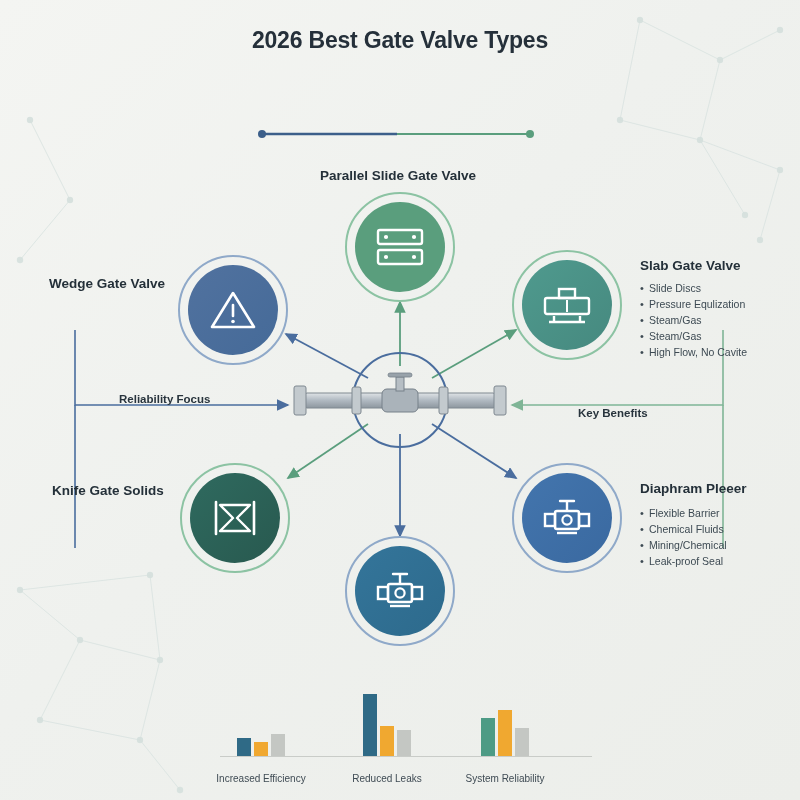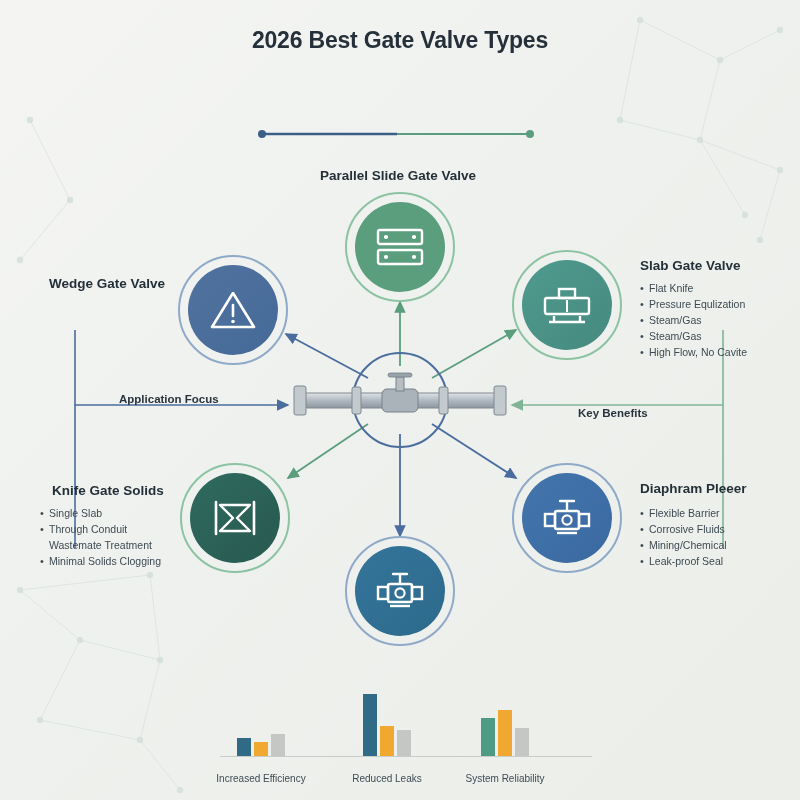--- a/index.html
+++ b/index.html
@@ -207,21 +207,21 @@
 
     <line x1="432" y1="424" x2="516" y2="478" stroke="#4a6d9e" stroke-width="1.8" marker-end="url(#ah-blue)"></line>
 
     <path d="M75 330 L75 405 L288 405" stroke="#4a6d9e" stroke-width="1.6" fill="none" marker-end="url(#ah-blueL)"></path>
     <path d="M75 405 L75 548" stroke="#4a6d9e" stroke-width="1.6" fill="none"></path>
 
     <path d="M723 330 L723 405 L512 405" stroke="#7fb596" stroke-width="1.6" fill="none" marker-end="url(#ah-greenL)"></path>
     <path d="M723 405 L723 548" stroke="#7fb596" stroke-width="1.6" fill="none"></path>
   </svg>
 
-  <div class="flow-label" style="left:119px; top:393px;">Application Focus</div>
+  <div class="flow-label" style="left:119px; top:393px;">Reliability Focus</div>
   <div class="flow-label" style="left:578px; top:407px;">Key Benefits</div>
 
   <div class="ring" style="left:352px; top:352px; width:96px; height:96px; border:2px solid #4a6d9e;"></div>
   <div class="circ" style="left:290px; top:372px; width:220px; height:56px;">
     <svg width="220" height="58" viewBox="0 0 220 58">
       <defs>
         <linearGradient id="pipeG" x1="0" y1="0" x2="0" y2="1">
           <stop offset="0%" stop-color="#dfe3e6"></stop>
           <stop offset="45%" stop-color="#b3bcc4"></stop>
           <stop offset="100%" stop-color="#8d979f"></stop>
@@ -246,21 +246,21 @@
       <rect x="3" y="26" width="44" height="14" rx="2" fill="none" stroke="#ffffff" stroke-width="2.4"></rect>
       <circle cx="11" cy="13" r="2.1" fill="#ffffff"></circle>
       <circle cx="39" cy="13" r="2.1" fill="#ffffff"></circle>
       <circle cx="11" cy="33" r="2.1" fill="#ffffff"></circle>
       <circle cx="39" cy="33" r="2.1" fill="#ffffff"></circle>
     </svg>
   </div>
 
   <div class="node-title" style="left:640px; top:258px;">Slab Gate Valve</div>
   <div class="bullets" style="left:640px; top:281px;">
-    <div class="b">Flat Knife</div>
+    <div class="b">Slide Discs</div>
     <div class="b">Pressure Equlization</div>
     <div class="b">Steam/Gas</div>
     <div class="b">Steam/Gas</div>
     <div class="b">High Flow, No Cavite</div>
   </div>
   <div class="ring" style="left:512px; top:250px; width:110px; height:110px; border:2px solid #8cc3a3;"></div>
   <div class="circ" style="left:522px; top:260px; width:90px; height:90px; background:linear-gradient(135deg,#4f9a8e,#46897f);">
     <svg width="52" height="46" viewBox="0 0 52 46">
       <rect x="4" y="16" width="44" height="16" rx="2" fill="none" stroke="#ffffff" stroke-width="2.4"></rect>
       <rect x="18" y="7" width="16" height="9" fill="none" stroke="#ffffff" stroke-width="2.4"></rect>
@@ -275,39 +275,33 @@
   <div class="ring" style="left:178px; top:255px; width:110px; height:110px; border:2px solid #8fa9c9;"></div>
   <div class="circ" style="left:188px; top:265px; width:90px; height:90px; background:linear-gradient(135deg,#51729f,#456a98);">
     <svg width="48" height="44" viewBox="0 0 48 44">
       <path d="M24 5 L45 39 L3 39 Z" fill="none" stroke="#ffffff" stroke-width="2.6" stroke-linejoin="round"></path>
       <line x1="24" y1="17" x2="24" y2="28" stroke="#ffffff" stroke-width="2.6" stroke-linecap="round"></line>
       <circle cx="24" cy="33.5" r="1.8" fill="#ffffff"></circle>
     </svg>
   </div>
 
   <div class="node-title" style="left:52px; top:483px;">Knife Gate Solids</div>
-  <div class="bullets" style="left:40px; top:506px;">
-    <div class="b">Single Slab</div>
-    <div class="b">Through Conduit</div>
-    <div class="nb">Wastemate Treatment</div>
-    <div class="b">Minimal Solids Clogging</div>
-  </div>
   <div class="ring" style="left:180px; top:463px; width:110px; height:110px; border:2px solid #8cc3a3;"></div>
   <div class="circ" style="left:190px; top:473px; width:90px; height:90px; background:linear-gradient(135deg,#2f6a5f,#28594f);">
     <svg width="50" height="44" viewBox="0 0 50 44">
       <line x1="6" y1="6" x2="6" y2="38" stroke="#ffffff" stroke-width="2.6" stroke-linecap="round"></line>
       <line x1="44" y1="6" x2="44" y2="38" stroke="#ffffff" stroke-width="2.6" stroke-linecap="round"></line>
       <path d="M10 9 L40 9 L27 22 L40 35 L10 35 L23 22 Z" fill="none" stroke="#ffffff" stroke-width="2.4" stroke-linejoin="round"></path>
     </svg>
   </div>
 
   <div class="node-title" style="left:640px; top:481px;">Diaphram Pleeer</div>
   <div class="bullets" style="left:640px; top:506px;">
     <div class="b">Flexible Barrier</div>
-    <div class="b">Corrosive Fluids</div>
+    <div class="b">Chemical Fluids</div>
     <div class="b">Mining/Chemical</div>
     <div class="b">Leak-proof Seal</div>
   </div>
   <div class="ring" style="left:512px; top:463px; width:110px; height:110px; border:2px solid #8fa9c9;"></div>
   <div class="circ" style="left:522px; top:473px; width:90px; height:90px; background:linear-gradient(135deg,#4375ad,#3a69a0);">
     <svg width="52" height="46" viewBox="0 0 52 46">
       <rect x="14" y="16" width="24" height="18" rx="2" fill="none" stroke="#ffffff" stroke-width="2.4"></rect>
       <circle cx="26" cy="25" r="4.6" fill="none" stroke="#ffffff" stroke-width="2.2"></circle>
       <line x1="26" y1="7" x2="26" y2="16" stroke="#ffffff" stroke-width="2.4"></line>
       <line x1="19" y1="6" x2="33" y2="6" stroke="#ffffff" stroke-width="2.4" stroke-linecap="round"></line>

